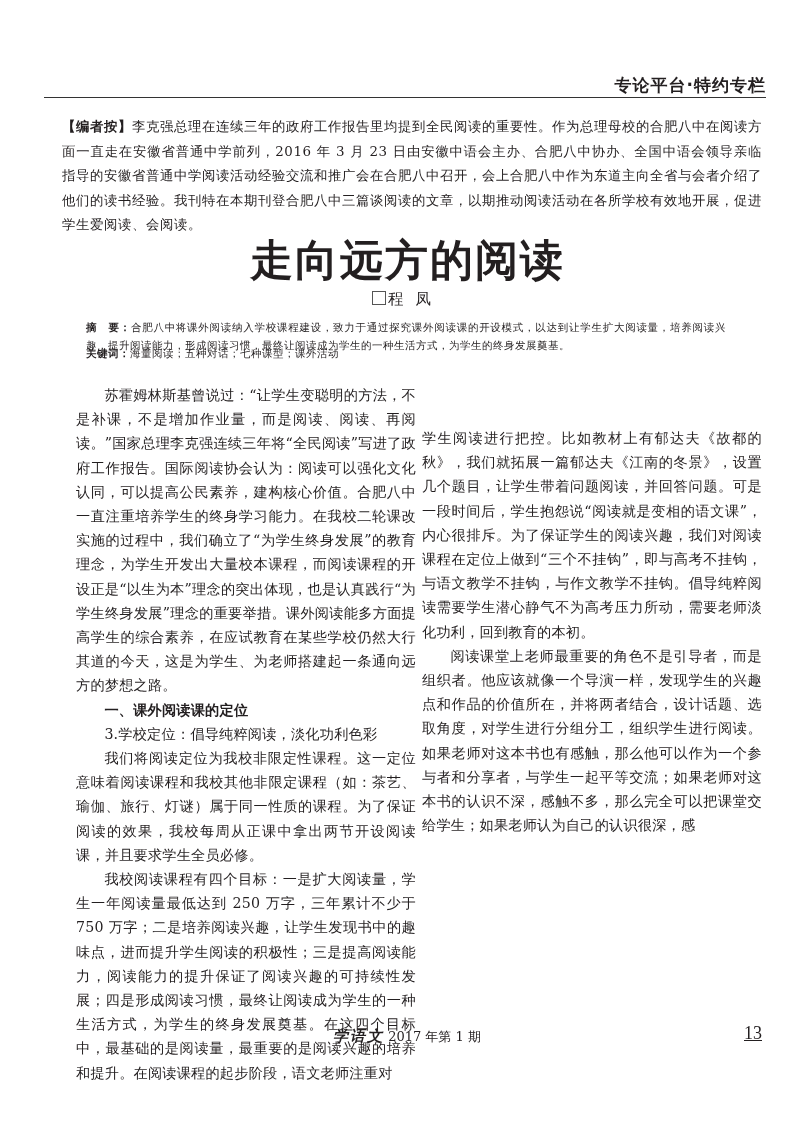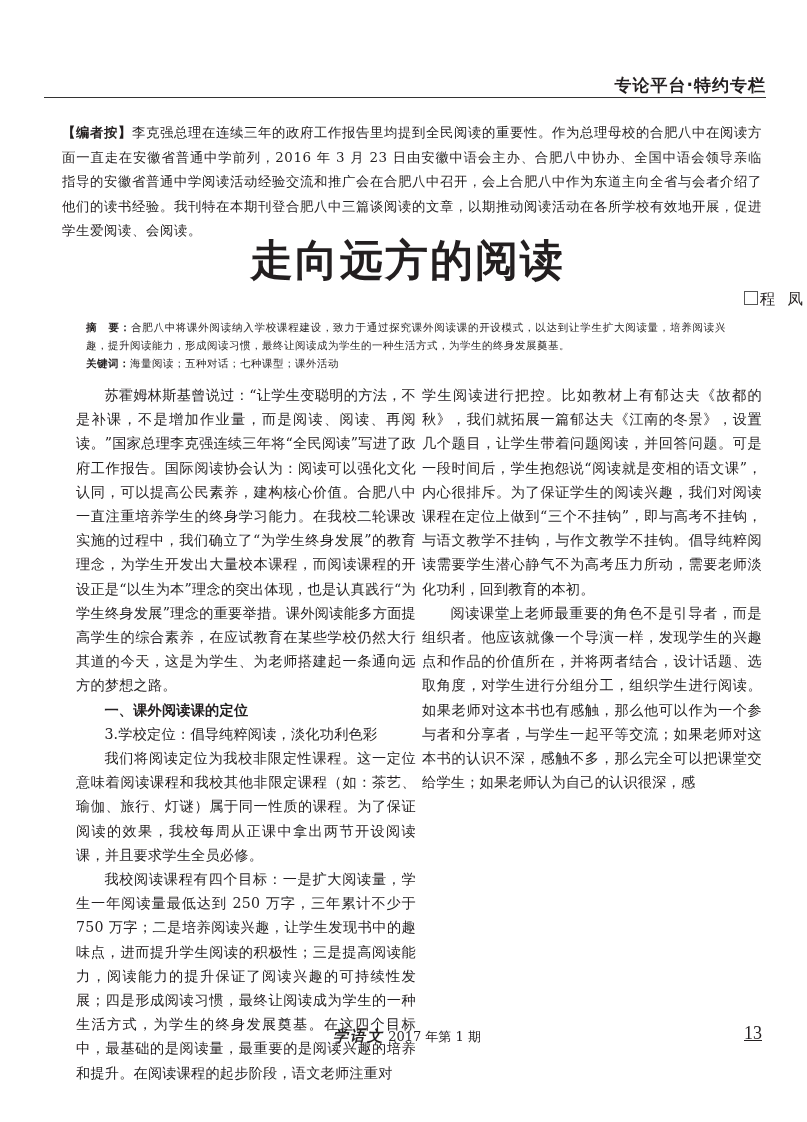--- a/index.html
+++ b/index.html
@@ -2,35 +2,35 @@
 <html><head>
   <meta charset="utf-8">
   <style>
     html, body { margin: 0; padding: 0; background: #ffffff; }
     body { width: 807px; height: 1122px; position: relative; overflow: hidden; color: #231f20;
       font-family: "DejaVu Serif", "Liberation Serif", serif; }
     .abs { position: absolute; }
     #running-head { left: 480px; top: 74px; width: 286px; text-align: right; font-size: 17px; font-weight: bold;
       font-family: "DejaVu Sans", sans-serif; letter-spacing: 1px; }
     #head-rule { left: 44px; top: 97px; width: 722px; height: 0; border-top: 1px solid #333; }
-    #editor-note { left: 62px; top: 121px; width: 700px; font-size: 13.4px; line-height: 24.5px; text-align: justify;
+    #editor-note { left: 62px; top: 115px; width: 700px; font-size: 13.4px; line-height: 24.5px; text-align: justify;
       text-align-last: left; letter-spacing: 0.6px; }
     #editor-note .tag { font-weight: bold; font-family: "DejaVu Sans", sans-serif; }
     #title { left: 4px; top: 232px; width: 807px; text-align: center; font-size: 43px; font-weight: bold;
       font-family: "DejaVu Sans", sans-serif; letter-spacing: 2px; }
-    #author { left: 0; top: 289px; width: 807px; text-align: right; font-size: 15.5px;
-      font-family: Liberation Sans, sans-serif; letter-spacing: 4px; }
+    #author { left: 0; top: 289px; width: 807px; text-align: center; font-size: 15.5px;
+      font-family: Liberation Serif, serif; letter-spacing: 4px; }
     #author .box { display: inline-block; width: 12px; height: 12px; border: 1px solid #555; vertical-align: -1px; margin-right: 2px; }
     #abstract { left: 86px; top: 319px; width: 640px; font-size: 10.5px; line-height: 17.5px; letter-spacing: 0.5px; text-align: justify; }
     #abstract b { font-family: Liberation Serif, serif; }
-    #keywords { left: 86px; top: 355px; width: 640px; font-size: 10.5px; line-height: 17px; letter-spacing: 0.5px; }
+    #keywords { left: 86px; top: 345px; width: 640px; font-size: 10.5px; line-height: 17px; letter-spacing: 0.5px; }
     #keywords b { font-family: "DejaVu Sans", sans-serif; }
     .col { width: 340px; font-size: 14.2px; line-height: 24.2px; text-align: justify; letter-spacing: 0.2px; }
     .col p { margin: 0; text-indent: 2em; }
-    .col p.noindent { text-indent: 0; }
+    .col p.noindent { text-indent: 0; margin-top: 43px; }
     .col h3 { margin: 0; font-size: 14.2px; font-weight: bold; font-family: "DejaVu Sans", sans-serif; text-indent: 2em; line-height: 24.2px; }
     #col-left { left: 76px; top: 383px; }
     #col-right { left: 422px; top: 383px; }
     #footer-journal { left: 333px; top: 1027px; font-size: 13px; }
     #footer-journal .jn { font-weight: bold; font-style: italic; font-size: 15px; letter-spacing: 2px; }
     #page-number { left: 744px; top: 1023px; font-size: 18px; font-family: "Liberation Serif", serif; text-decoration: underline; }
   </style>
 </head>
 <body>
 

